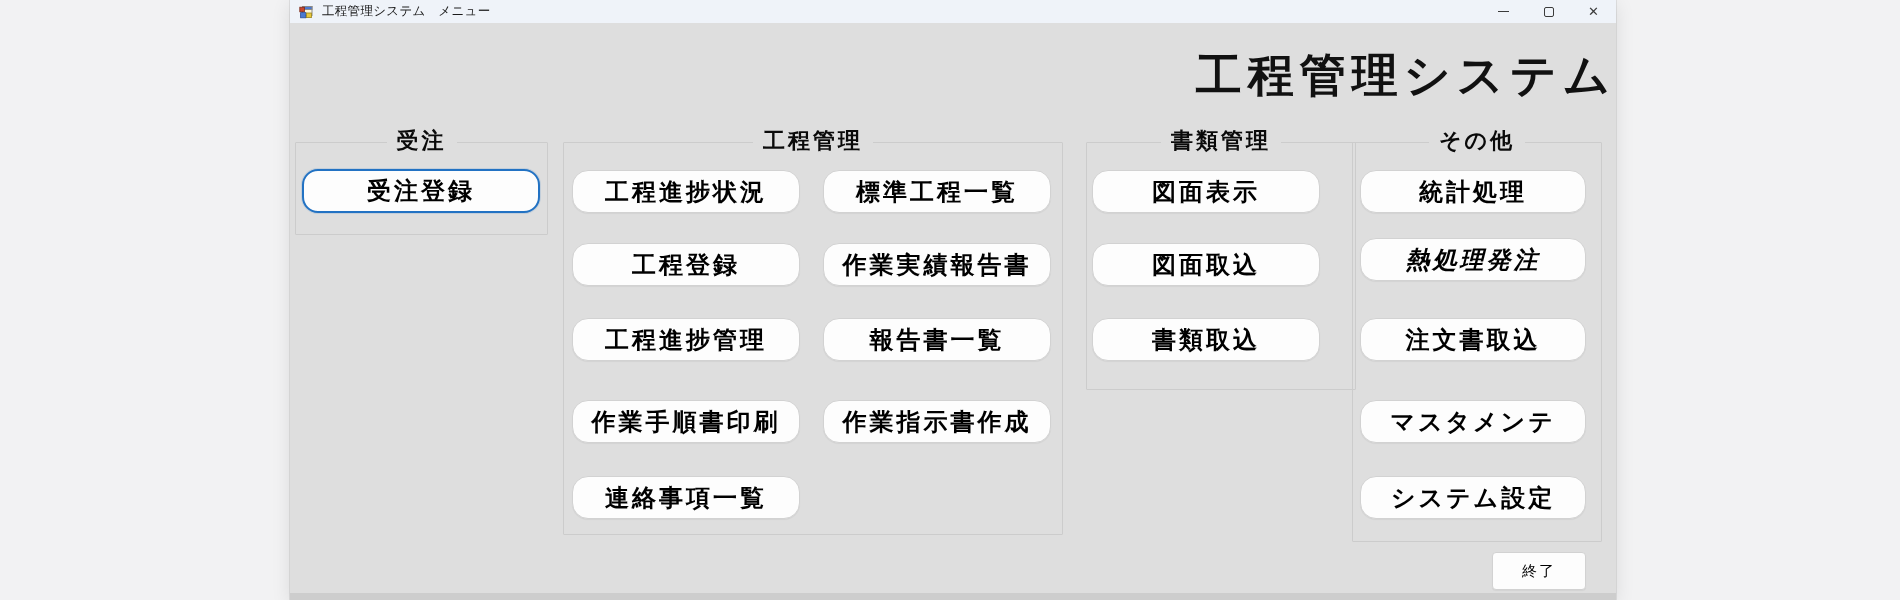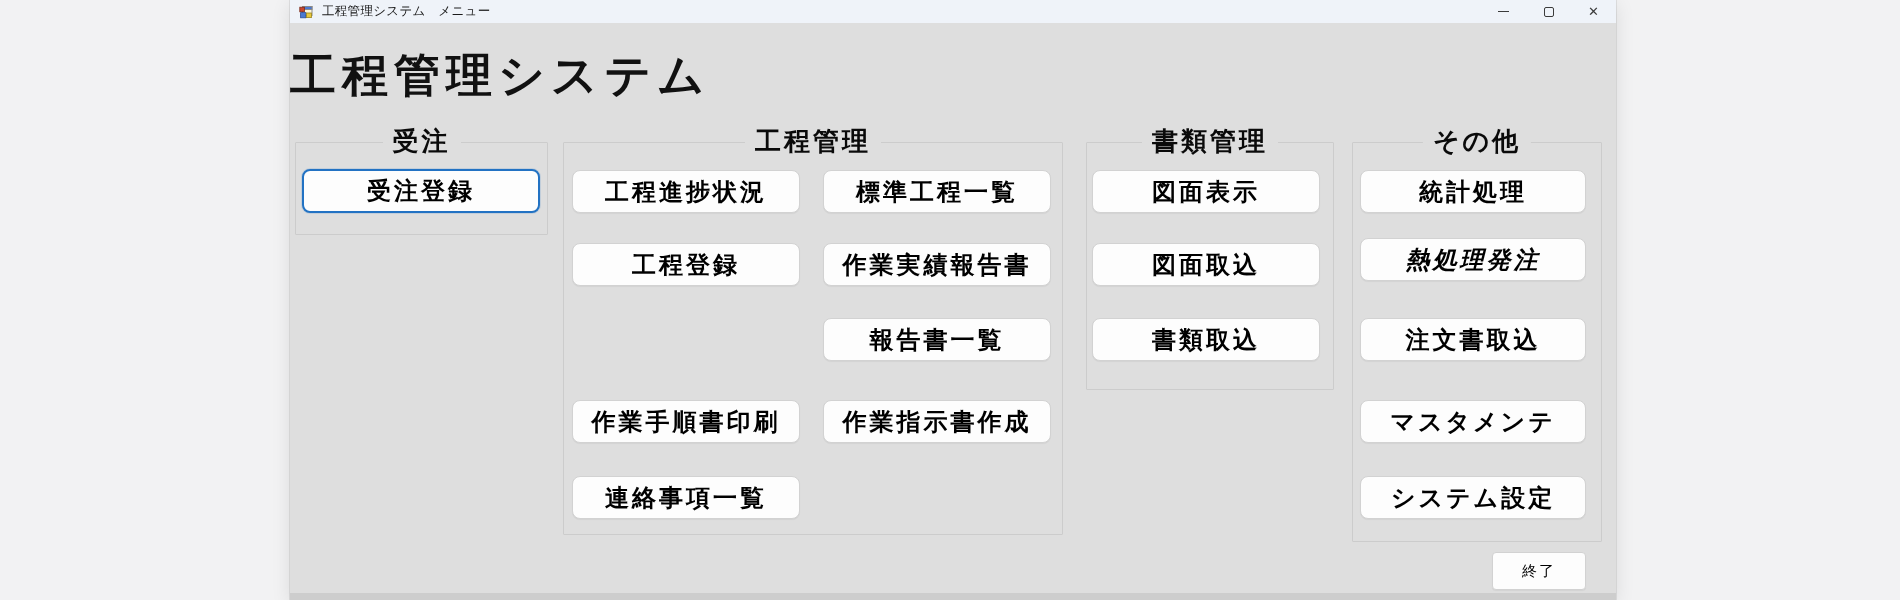--- a/index.html
+++ b/index.html
@@ -41,43 +41,43 @@
   .client {
     position:absolute; left:0; top:23px; right:0; bottom:0;
     background:#dedede; overflow:hidden;
   }
   .client::after {
     content:""; position:absolute; left:0; right:0; bottom:0; height:7px;
     background:#cdcdcd;
   }
   .page-title {
     position:absolute; top:22px; left:0; width:100%;
-    text-align:left; font-size:46px; font-weight:bold; color:#111;
+    text-align:right; font-size:46px; font-weight:bold; color:#111;
     letter-spacing:6px;
   }
 
   
   .group {
     position:absolute; border:1px solid #cccccc; border-radius:1px;
   }
   .group > .group-label {
     position:absolute; top:-16px; left:50%; transform:translateX(-50%);
     background:#dedede; padding:0 10px;
-    font-size:26px; font-weight:bold; color:#0a0a0a; letter-spacing:3px;
+    font-size:22px; font-weight:bold; color:#0a0a0a; letter-spacing:3px;
     white-space:nowrap; line-height:28px;
   }
   #group-juchu  { left:5px;    top:119px; width:253px; height:93px;  }
   #group-kotei  { left:273px;  top:119px; width:500px; height:393px; }
-  #group-shorui { left:796px;  top:119px; width:248px; height:248px; }
+  #group-shorui { left:796px;  top:119px; width:270px; height:248px; }
   #group-sonota { left:1062px; top:119px; width:250px; height:400px; }
 
   
   .btn {
     position:absolute; height:43px;
-    background:#fdfdfd; border:1px solid #d2d2d2; border-radius:8px;
+    background:#fdfdfd; border:1px solid #d2d2d2; border-radius:16px;
     font-family:"Liberation Sans", sans-serif;
     font-size:24px; font-weight:bold; color:#000; letter-spacing:3px;
     display:flex; align-items:center; justify-content:center;
     box-shadow:0 1px 1px rgba(0,0,0,0.05);
     white-space:nowrap; cursor:default;
   }
   .btn.focused {
     border:2px solid #2272c3; height:44px;
     box-shadow:0 0 0 1px rgba(34,114,195,0.15);
   }
@@ -128,20 +128,21 @@
         <span class="group-label">書類管理</span>
       </div>
       <div class="group" id="group-sonota">
         <span class="group-label">その他</span>
       </div>
 
       <button class="btn focused" style="left:12px; top:146px; width:238px;">受注登録</button>
 
       <button class="btn" style="left:282px; top:147px; width:228px;">工程進捗状況</button>
       <button class="btn" style="left:282px; top:220px; width:228px;">工程登録</button>
+      <button class="btn" style="left:282px; top:295px; width:228px;">工程進捗管理</button>
       <button class="btn" style="left:282px; top:377px; width:228px;">作業手順書印刷</button>
       <button class="btn" style="left:282px; top:453px; width:228px;">連絡事項一覧</button>
 
       <button class="btn" style="left:533px; top:220px; width:228px;">作業実績報告書</button>
       <button class="btn" style="left:533px; top:147px; width:228px;">標準工程一覧</button>
       <button class="btn" style="left:533px; top:295px; width:228px;">報告書一覧</button>
       <button class="btn" style="left:533px; top:377px; width:228px;">作業指示書作成</button>
 
       <button class="btn" style="left:802px; top:147px; width:228px;">図面表示</button>
       <button class="btn" style="left:802px; top:220px; width:228px;">図面取込</button>

